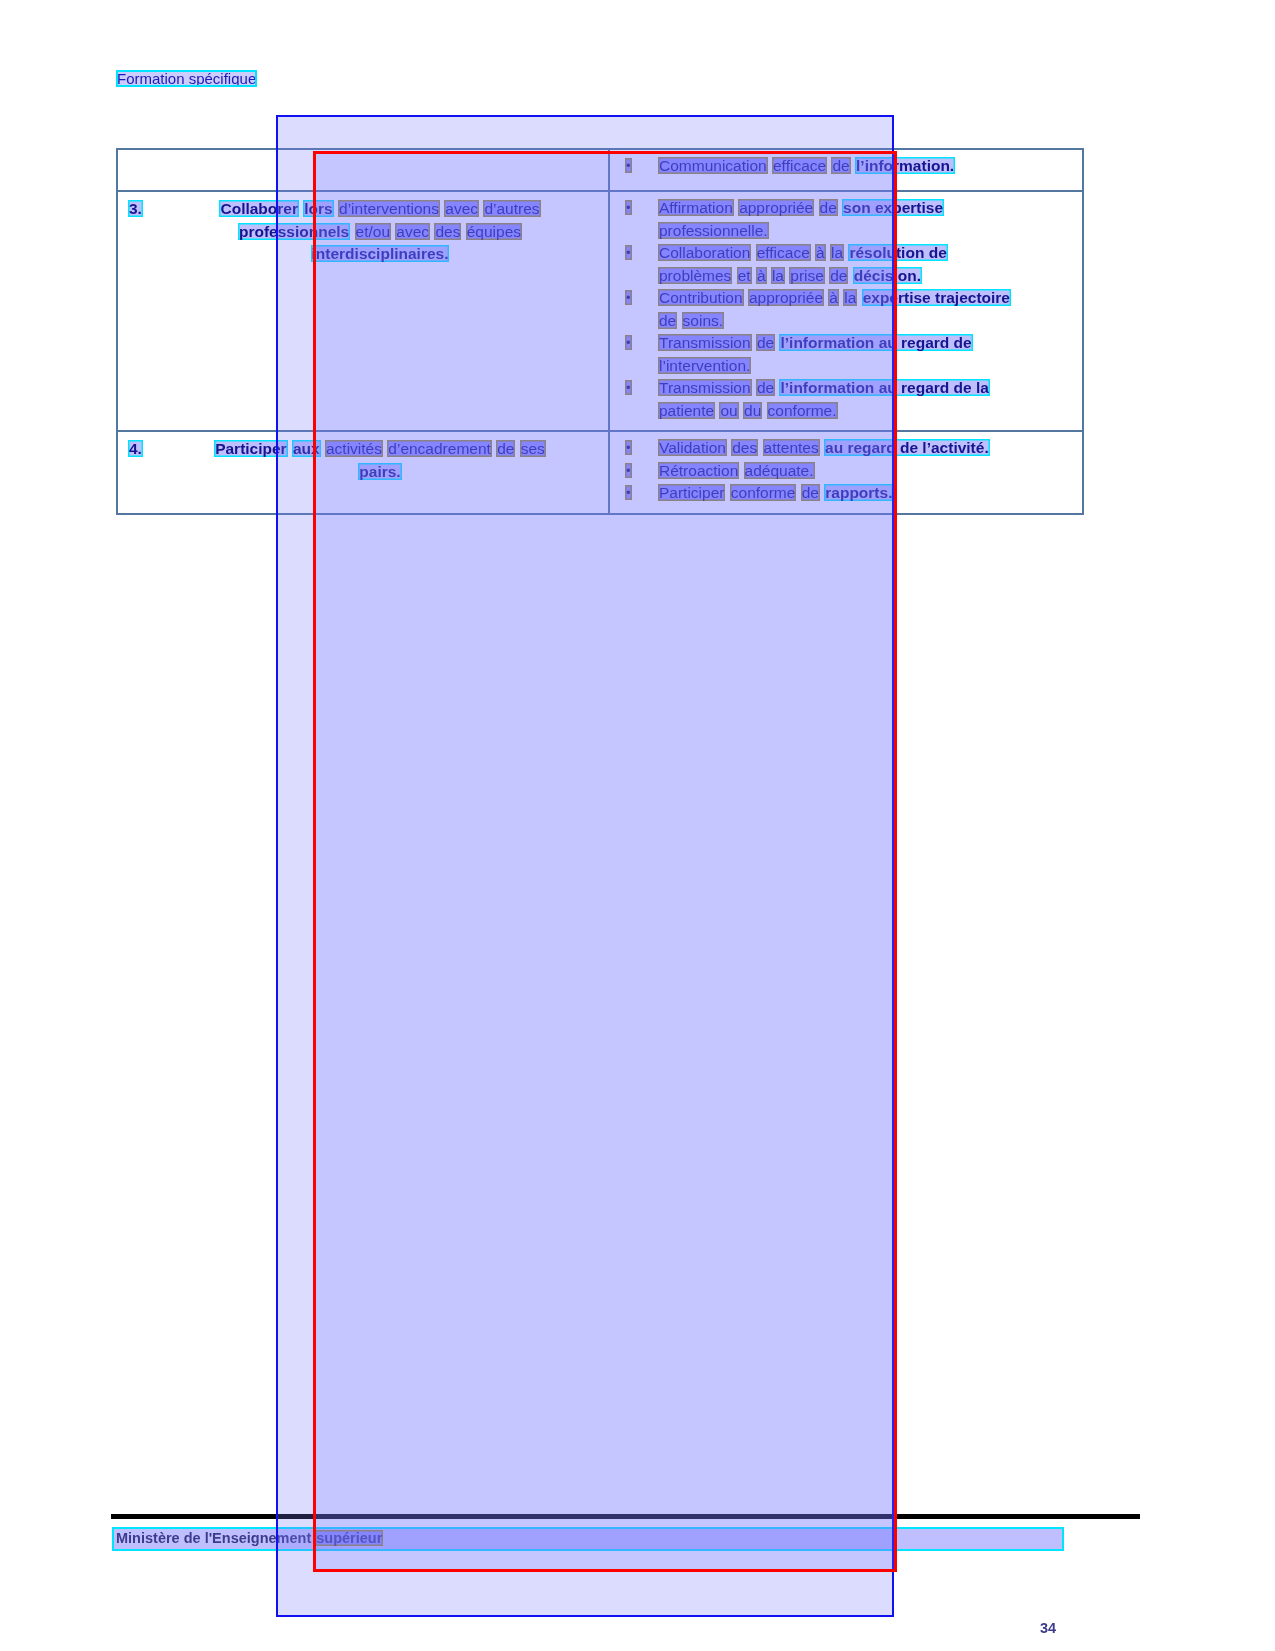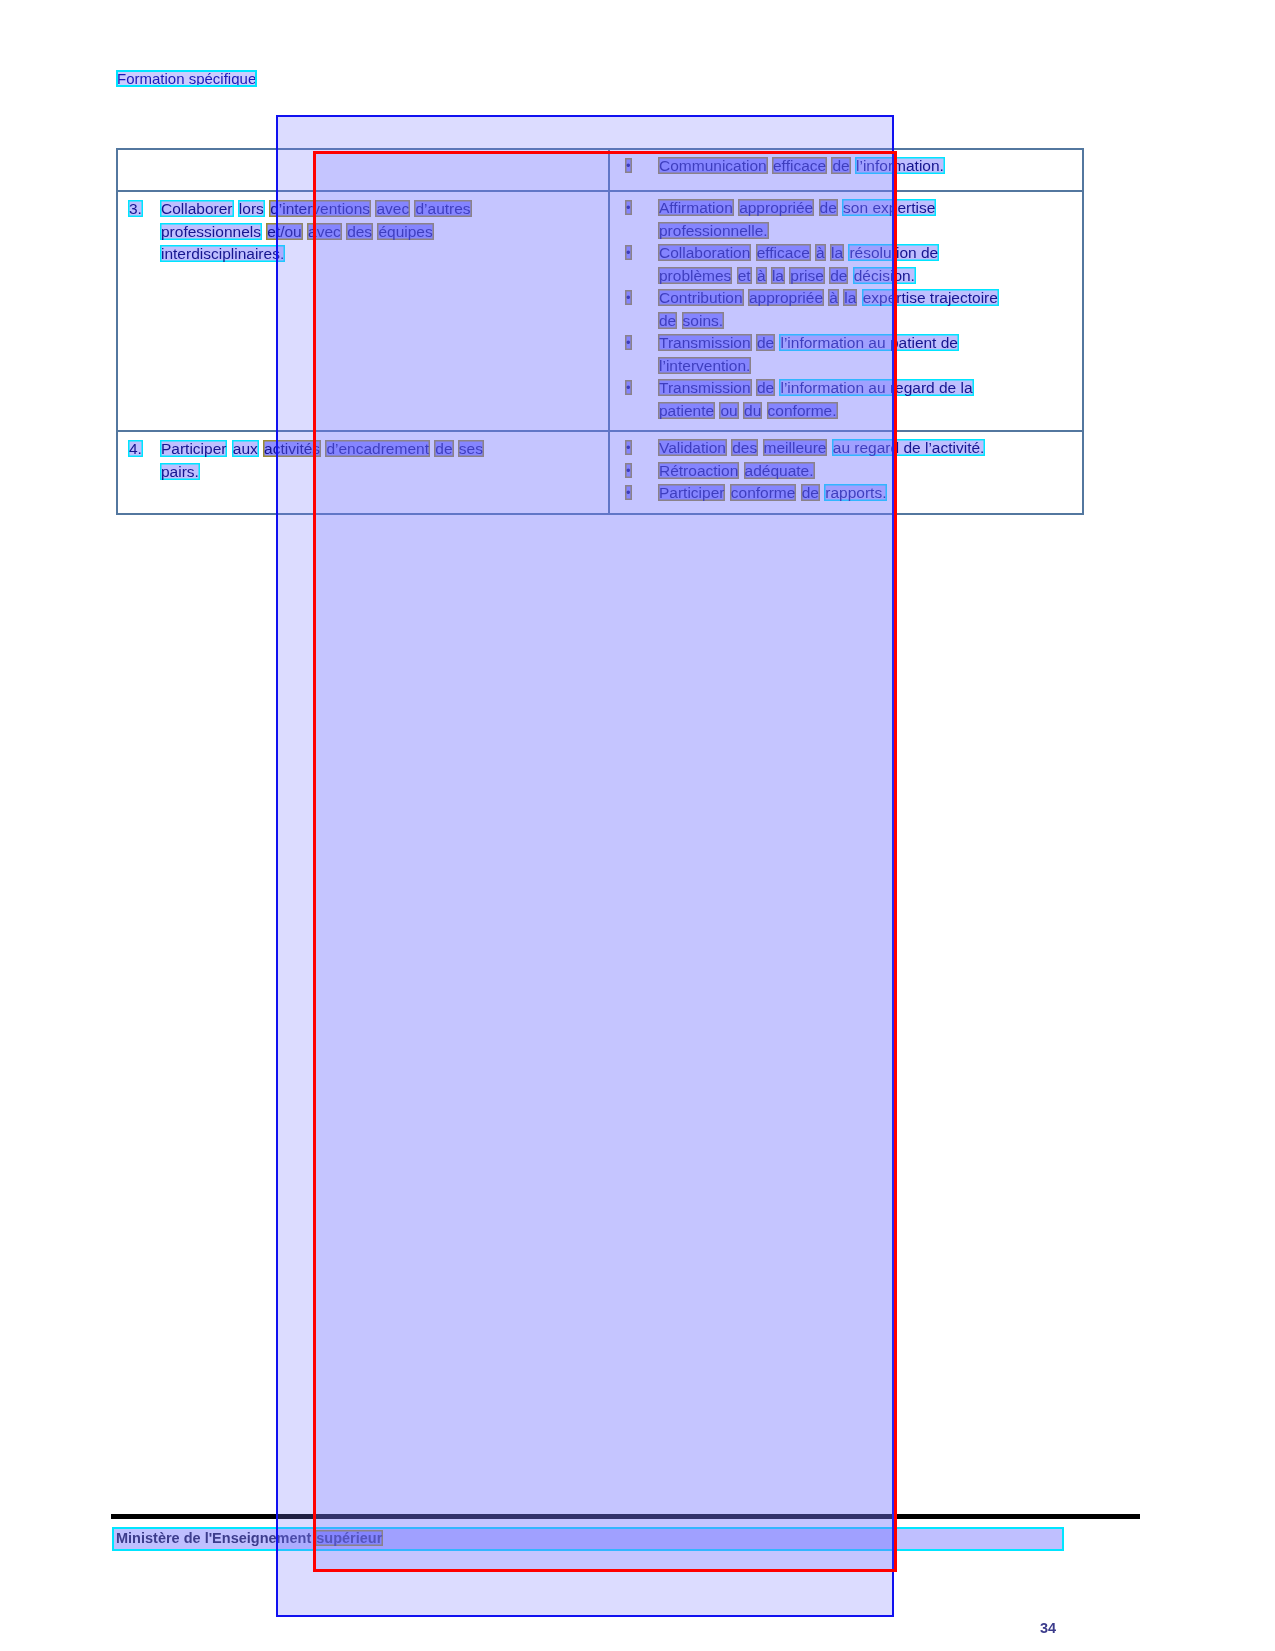--- a/index.html
+++ b/index.html
@@ -99,20 +99,21 @@
     gap: 0px;
   }
   .num-item .num {
     width: 32px;
     flex: none;
     text-align: left;
     padding-left: 2px;
   }
   .num-item .num-text {
     flex: 1;
+    text-align: center;
   }
 
   
   .bul-list { margin: 0; padding: 0; list-style: none; }
   .bul-item {
     display: flex;
     align-items: flex-start;
     margin: 0;
   }
   .bul-item .dot {
@@ -131,20 +132,21 @@
   .w {
     position: relative;
     display: inline;
     padding: 0 1px;
     color: #15158f;
   }
   .w-cy {           
     background: #bfbfff;
     box-shadow: inset 0 0 0 1.5px #00e5ff;
     color: #15158f;
+    font-weight: bold;
   }
   .w-go {           
     background: #8f8fff;
     box-shadow: inset 0 0 0 1.5px #9a8b33;
     color: #15158f;
   }
 
   .line {
     display: block;
     white-space: nowrap;
@@ -258,21 +260,21 @@
               <div class="bul-item">
                 <span class="dot"><span class="w w-go">•</span></span>
                 <span class="btxt">
                   <span class="line"><span class="w w-go">Contribution</span> <span class="w w-go">appropriée</span> <span class="w w-go">à</span> <span class="w w-go">la</span> <span class="w w-cy">expertise trajectoire</span></span>
                   <span class="line"><span class="w w-go">de</span> <span class="w w-go">soins.</span></span>
                 </span>
               </div>
               <div class="bul-item">
                 <span class="dot"><span class="w w-go">•</span></span>
                 <span class="btxt">
-                  <span class="line"><span class="w w-go">Transmission</span> <span class="w w-go">de</span> <span class="w w-cy">l’information au patient de</span></span>
+                  <span class="line"><span class="w w-go">Transmission</span> <span class="w w-go">de</span> <span class="w w-cy">l’information au regard de</span></span>
                   <span class="line"><span class="w w-go">l’intervention.</span></span>
                 </span>
               </div>
               <div class="bul-item">
                 <span class="dot"><span class="w w-go">•</span></span>
                 <span class="btxt">
                   <span class="line"><span class="w w-go">Transmission</span> <span class="w w-go">de</span> <span class="w w-cy">l’information au regard de la</span></span>
                   <span class="line"><span class="w w-go">patiente</span> <span class="w w-go">ou</span> <span class="w w-go">du</span> <span class="w w-go">conforme.</span></span>
                 </span>
               </div>
@@ -291,21 +293,21 @@
               </span>
             </div>
           </div>
         </td>
         <td>
           <div class="right-cell-inner">
             <div class="bul-list">
               <div class="bul-item">
                 <span class="dot"><span class="w w-go">•</span></span>
                 <span class="btxt">
-                  <span class="line"><span class="w w-go">Validation</span> <span class="w w-go">des</span> <span class="w w-go">meilleure</span> <span class="w w-cy">au regard de l’activité.</span></span>
+                  <span class="line"><span class="w w-go">Validation</span> <span class="w w-go">des</span> <span class="w w-go">attentes</span> <span class="w w-cy">au regard de l’activité.</span></span>
                 </span>
               </div>
               <div class="bul-item">
                 <span class="dot"><span class="w w-go">•</span></span>
                 <span class="btxt">
                   <span class="line"><span class="w w-go">Rétroaction</span> <span class="w w-go">adéquate.</span></span>
                 </span>
               </div>
               <div class="bul-item">
                 <span class="dot"><span class="w w-go">•</span></span>

